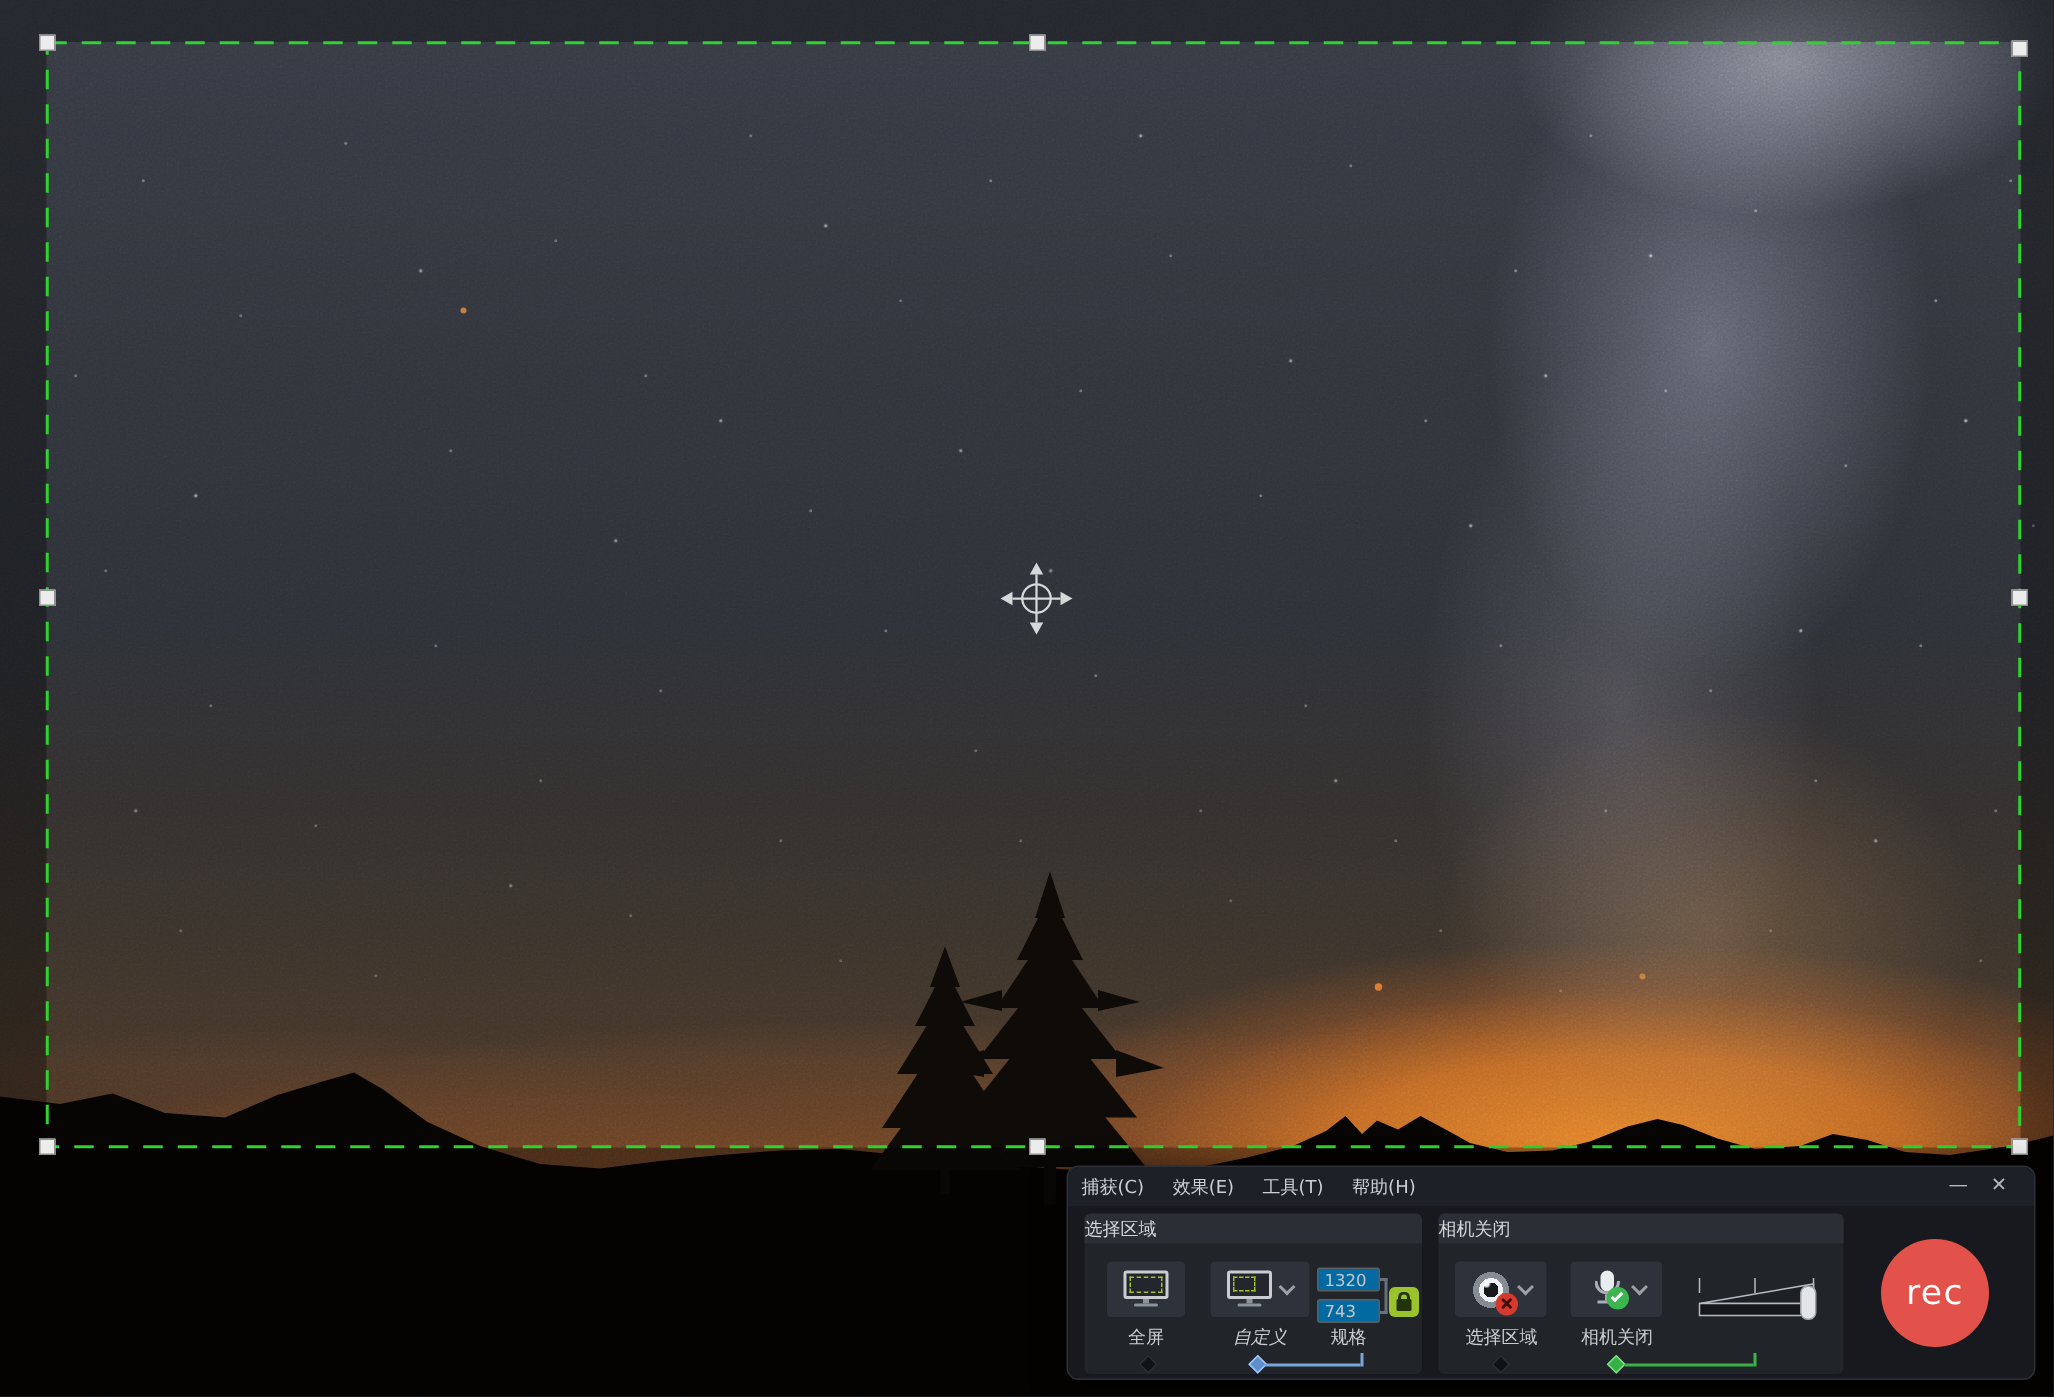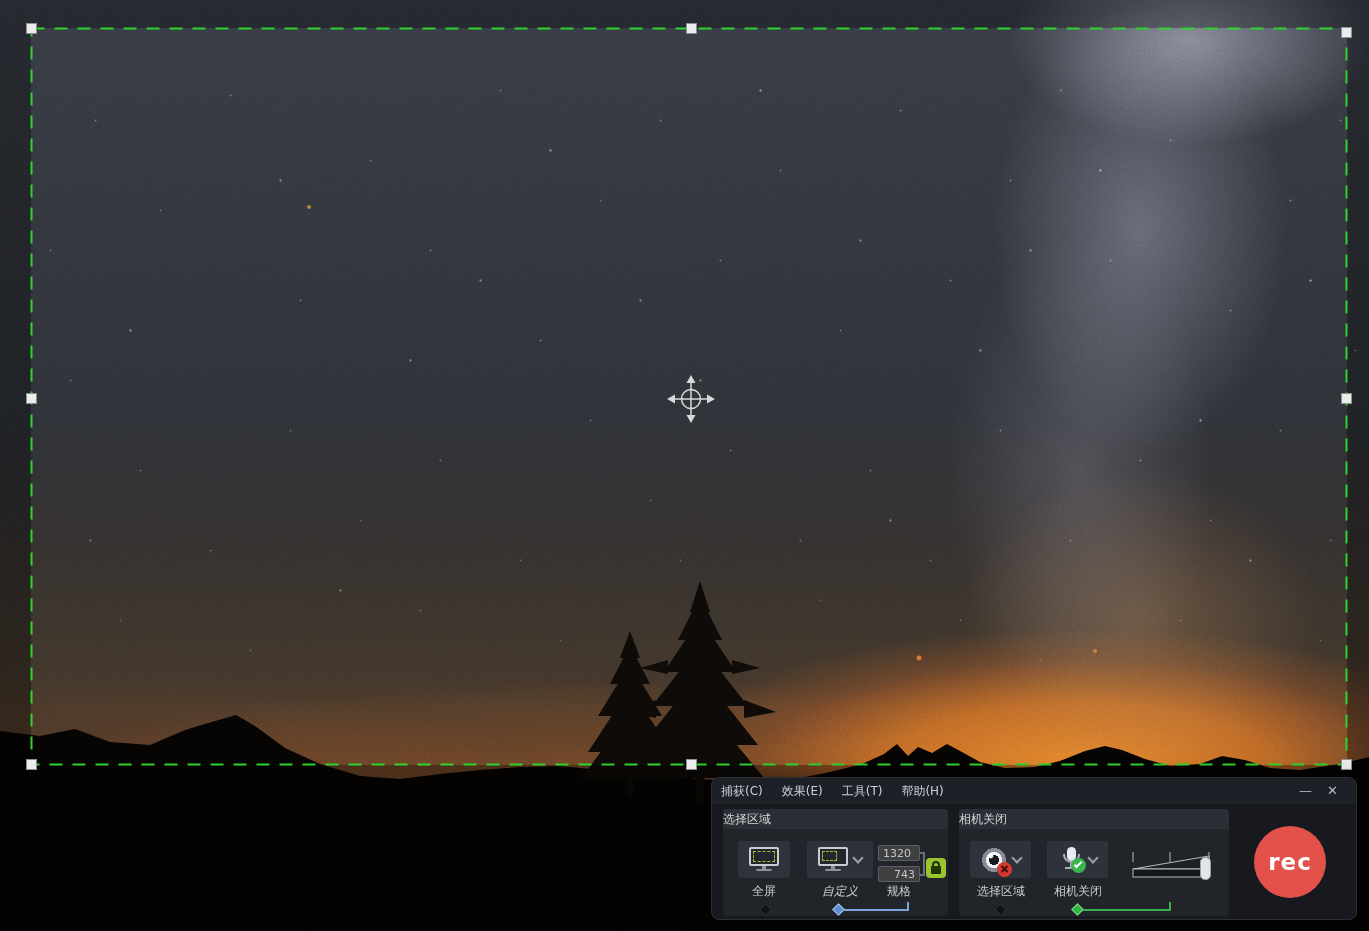--- a/index.html
+++ b/index.html
@@ -75,42 +75,42 @@
   .bcheck{position:absolute;left:3.5px;top:4px;width:8px;height:4px;border-left:2px solid #fff;border-bottom:2px solid #fff;transform:rotate(-45deg);box-sizing:border-box;}
 
   
   .mic{position:relative;width:24px;height:26px;}
   .mic-body{position:absolute;left:8px;top:0;width:9px;height:14px;background:#e9ebee;border-radius:5px;}
   .mic-arc{position:absolute;left:4px;top:7px;width:17px;height:9px;border:2px solid #aab0b7;border-top:none;border-radius:0 0 10px 10px;box-sizing:border-box;}
   .mic-stem{position:absolute;left:11.5px;top:16px;width:2px;height:4px;background:#aab0b7;}
   .mic-base{position:absolute;left:6px;top:20px;width:13px;height:2px;background:#aab0b7;}
 
   
-  .size-field{position:absolute;left:155px;width:42px;height:16px;background:#404040;border:1px solid #5a5f66;border-radius:2px;color:#c3c7cb;font-size:11px;padding:0 4px;box-sizing:border-box;font-family:"DejaVu Sans","Liberation Sans",sans-serif;}
+  .size-field{position:absolute;left:155px;width:42px;height:16px;background:#0369a1;border:1px solid #5a5f66;border-radius:2px;color:#c3c7cb;font-size:11px;padding:0 4px;box-sizing:border-box;font-family:"DejaVu Sans","Liberation Sans",sans-serif;}
   .conn{position:absolute;}
   .conn-h{width:5px;border-top:2px solid #687078;}
   .conn-v{height:24px;border-left:2px solid #687078;}
   .lock{position:absolute;left:203px;top:49px;width:20px;height:20px;background:#9ac32e;border-radius:4px;}
   .lock-shackle{position:absolute;left:6px;top:3px;width:8px;height:6px;border:2px solid #24340a;border-bottom:none;border-radius:4px 4px 0 0;box-sizing:border-box;}
   .lock-body{position:absolute;left:5px;top:8px;width:10px;height:8px;background:#24340a;border-radius:1px;}
 
   
   .diam{position:absolute;width:9px;height:9px;transform:rotate(45deg);box-sizing:border-box;}
   .diam-off{background:#101215;border:1px solid #2e3238;}
   .diam-blue{background:#5d8fd0;border:1px solid #a8c6ee;}
   .diam-green{background:#35b045;border:1px solid #7fdd8a;}
   .ind-line{position:absolute;top:100px;border-top:2px solid;}
   .ind-tick{position:absolute;top:93px;height:9px;border-left:2px solid;}
   .blue{border-color:#7aa5dc;} .green{border-color:#3bb14a;}
 
   
   .meter{position:absolute;left:170px;top:42px;}
   .vol-handle{position:absolute;left:241px;top:48px;width:11px;height:23px;background:#e3e5e8;border:1px solid #9aa0a6;border-radius:5px;box-sizing:border-box;}
 
-  .rec-btn{position:absolute;left:542px;top:48px;width:72px;height:72px;border-radius:50%;background:#e2524a;display:flex;align-items:center;justify-content:center;color:#fff;font-size:23px;letter-spacing:1px;font-weight:bold;}
+  .rec-btn{position:absolute;left:542px;top:48px;width:72px;height:72px;border-radius:50%;background:#e2524a;display:flex;align-items:center;justify-content:center;color:#fff;font-size:23px;letter-spacing:1px;}
 </style>
 </head>
 <body>
 
 <div class="stage">
 
   <div class="sky"></div>
   <div class="stars-a"></div>
   <div class="stars-b"></div>
   <div class="stars-o"></div>
@@ -205,21 +205,21 @@
               <span class="mon-region-part"></span>
             </span>
           <span class="mon-stem"></span>
             <span class="mon-base"></span>
         </span>
         <span class="chev"></span>
       </div>
       <div class="btn-label" style="left:80px;width:74px;font-style:italic;">自定义</div>
 
       <input class="size-field" style="top: 36px;" value="1320">
-      <input class="size-field" style="top: 57px; text-align: right;" value="743">
+      <input class="size-field" style="top: 57px;" value="743">
       <div class="btn-label" style="left:152px;width:48px;">规格</div>
       <div class="conn conn-h" style="left:197px;top:43px;"></div>
       <div class="conn conn-h" style="left:197px;top:65px;"></div>
       <div class="conn conn-v" style="left:200px;top:43px;"></div>
       <div class="lock">
         <span class="lock-shackle"></span>
           <span class="lock-body"></span>
       </div>
 
       <div class="diam diam-off" style="left:38px;top:96px;"></div>

